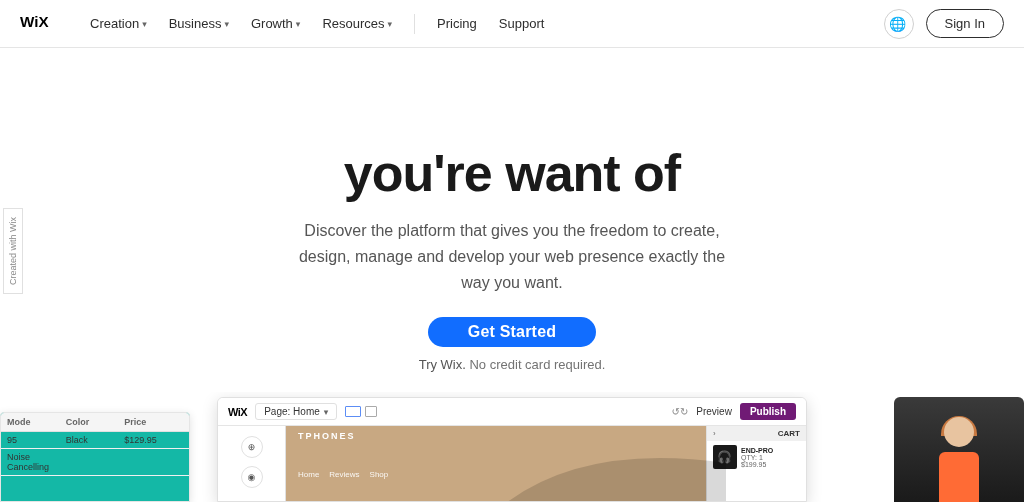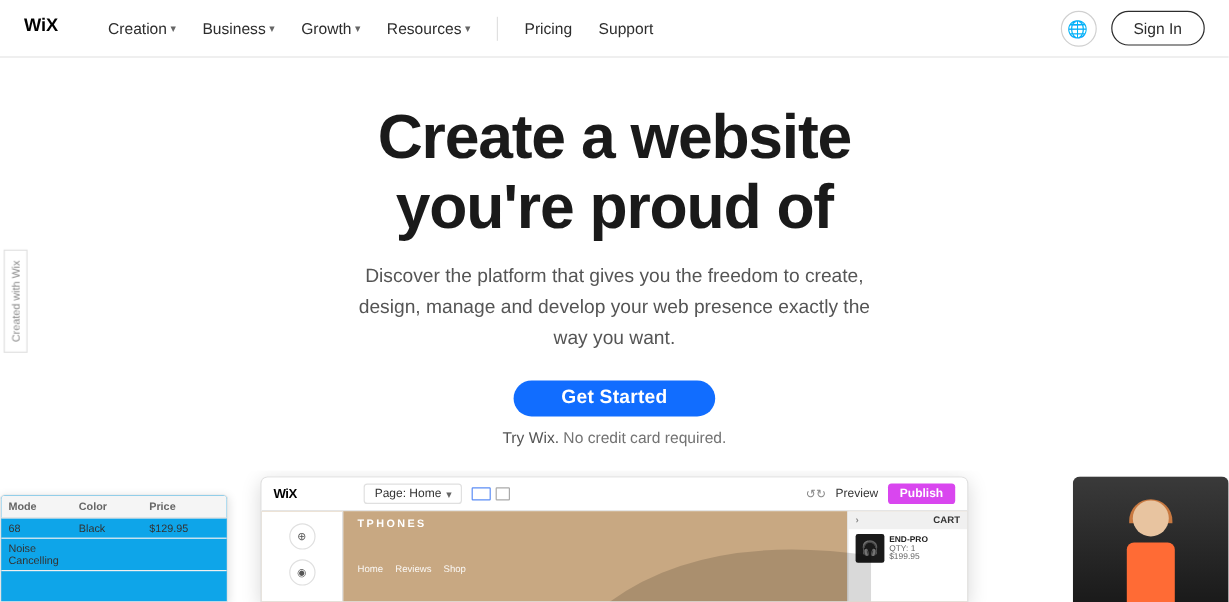--- a/index.html
+++ b/index.html
@@ -146,21 +146,21 @@
       overflow: hidden;
     }
 
     
     .preview-table {
       position: absolute;
       left: 0;
       bottom: 0;
       width: 190px;
       height: 90px;
-      background: #0ea5e9;
+      background: #14b8a6;
       border: 1px solid #e5e5e5;
       border-radius: 4px 4px 0 0;
       overflow: hidden;
       box-shadow: 0 2px 8px rgba(0,0,0,0.12);
     }
     .table-header {
       display: flex;
       background: #f5f5f5;
       border-bottom: 1px solid #e0e0e0;
       padding: 4px 6px;
@@ -214,21 +214,20 @@
     .editor-page-selector {
       display: flex;
       align-items: center;
       gap: 4px;
       padding: 2px 8px;
       border: 1px solid #e0e0e0;
       border-radius: 3px;
       font-size: 10px;
       color: #333;
       cursor: pointer;
-      margin-left: 48px;
     }
     .editor-icons {
       display: flex;
       gap: 4px;
       align-items: center;
     }
     .editor-icon-box {
       width: 16px;
       height: 11px;
       border: 1px solid #5c8df5;
@@ -248,21 +247,21 @@
       color: #888;
     }
     .editor-preview-btn {
       font-size: 10px;
       color: #333;
       border: none;
       background: none;
       cursor: pointer;
     }
     .editor-publish-btn {
-      background: #d946ef;
+      background: #701a75;
       color: #fff;
       font-size: 10px;
       font-weight: 600;
       border: none;
       border-radius: 3px;
       padding: 3px 10px;
       cursor: pointer;
       text-align: right;
     }
     .editor-canvas {
@@ -497,41 +496,41 @@
   <div class="nav-right">
     <div class="globe-btn">
       <span>🌐</span>
     </div>
     <button class="signin-btn">Sign In</button>
   </div>
 </nav>
 
 <section class="hero">
   <h1 class="hero-title">
-    <span>Create a website</span><br>
-    <span>you're proud of</span>
+    <br>
+    <span>you're want of</span>
   </h1>
   <p class="hero-subtitle">Discover the platform that gives you the freedom to create, design, manage and develop your web presence exactly the way you want.</p>
   <button class="cta-btn">Get Started</button>
   <p class="try-wix">
     <span>Try Wix.</span>
     <a href="#">No credit card required.</a>
   </p>
 </section>
 
 <div class="preview-strip">
 
   <div class="preview-table">
     <div class="table-header">
       <span>Mode</span>
       <span>Color</span>
       <span>Price</span>
     </div>
     <div class="table-row">
-      <span>68</span>
+      <span>95</span>
       <span>Black</span>
       <span>$129.95</span>
     </div>
     <div class="table-row">
       <span>Noise Cancelling</span>
       <span></span>
       <span></span>
     </div>
   </div>
 

